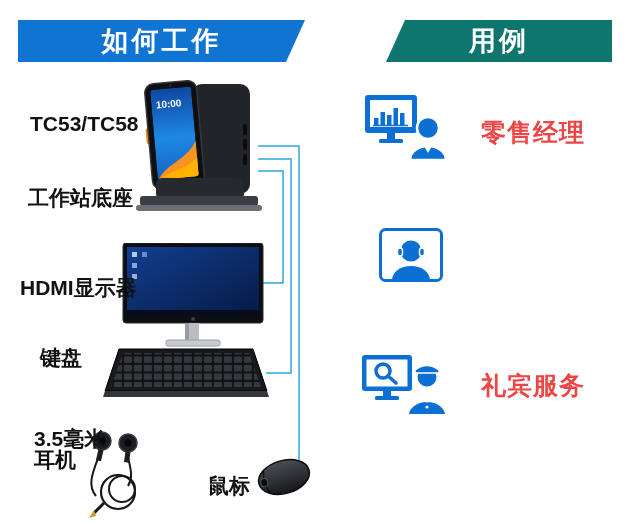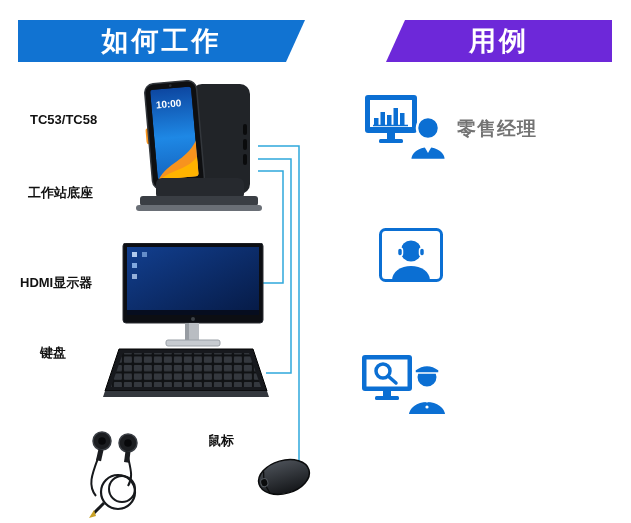--- a/index.html
+++ b/index.html
@@ -5,31 +5,31 @@
   * { margin:0; padding:0; box-sizing:border-box; }
   html,body { background:#ffffff; }
   body { font-family:"Liberation Sans","DejaVu Sans",sans-serif; }
   .stage { position:relative; width:631px; height:523px; background:#fff; overflow:hidden; }
 
   .banner { position:absolute; top:20px; height:42px; color:#fff; font-weight:bold;
             font-size:27px; letter-spacing:3px; display:flex; align-items:center;
             justify-content:center; }
   .banner-blue  { left:18px;  width:287px; background:#1173d2;
                   clip-path:polygon(0 0,100% 0,calc(100% - 19px) 100%,0 100%); }
-  .banner-black { left:386px; width:226px; background:#6d28d9;
+  .banner-black { left:386px; width:226px; background:#0f766e;
                   clip-path:polygon(19px 0,100% 0,100% 100%,0 100%); }
 
-  .label { position:absolute; font-weight:bold; font-size:13px; color:#121212; z-index:3; }
+  .label { position:absolute; font-weight:bold; font-size:21px; color:#121212; z-index:3; }
   .label.two-line { line-height:21px; }
 
   .illus { position:absolute; z-index:2; }
   #connectors { position:absolute; left:0; top:0; width:631px; height:523px; z-index:1; }
 
-  .usecase-label { position:absolute; font-weight:bold; font-size:19px;
-                   color:#737373; letter-spacing:1px; z-index:3; }
+  .usecase-label { position:absolute; font-weight:bold; font-size:25px;
+                   color:#ef4444; letter-spacing:1px; z-index:3;margin-left:24px; }
   .uc-icon { position:absolute; z-index:2; }
 </style>
 </head>
 <body>
 
 <div class="stage">
 
   <div class="banner banner-blue">
     <span>如何工作</span>
   </div>
@@ -40,21 +40,25 @@
   <svg id="connectors" viewBox="0 0 631 523" fill="none">
     <polyline points="258,146 299,146 299,461 285,461" stroke="#2fa8dc" stroke-width="1.5"></polyline>
     <polyline points="258,159 291,159 291,373 266,373" stroke="#2fa8dc" stroke-width="1.5"></polyline>
     <polyline points="258,171 283,171 283,283 262,283" stroke="#2fa8dc" stroke-width="1.5"></polyline>
   </svg>
 
   <div class="label" style="left:30px; top:112px;">TC53/TC58</div>
   <div class="label" style="left:28px; top:184px;">工作站底座</div>
   <div class="label" style="left:20px; top:274px;">HDMI显示器</div>
   <div class="label" style="left:40px; top:344px;">键盘</div>
-  <div class="label" style="left:208px; top:432px;">鼠标</div>
+  <div class="label two-line" style="left:34px; top:428px;">
+    <div>3.5毫米</div>
+    <div>耳机</div>
+  </div>
+  <div class="label" style="left:208px; top:472px;">鼠标</div>
 
   <svg class="illus" style="left:126px; top:80px;" width="142" height="137" viewBox="0 0 142 137">
     <defs>
       <linearGradient id="scr" x1="0" y1="0" x2="0" y2="1">
         <stop offset="0" stop-color="#0d47a1"></stop>
         <stop offset="0.55" stop-color="#1e88e5"></stop>
         <stop offset="1" stop-color="#1565c0"></stop>
       </linearGradient>
       <clipPath id="scrclip">
           <rect x="28.5" y="8" width="41" height="90" rx="3"></rect>
@@ -178,14 +182,15 @@
     <circle cx="22" cy="22" r="7" fill="none" stroke="#0b6fd3" stroke-width="3.5"></circle>
     <line x1="27" y1="27" x2="35" y2="34" stroke="#0b6fd3" stroke-width="3.5" stroke-linecap="round"></line>
     <rect x="22" y="42" width="8" height="5" fill="#0b6fd3"></rect>
     <rect x="14" y="47" width="24" height="4" rx="1.5" fill="#0b6fd3"></rect>
     <circle cx="66" cy="28" r="10.5" fill="#0b6fd3" stroke="#ffffff" stroke-width="2"></circle>
     <path d="M54 21 q12 -9 24 0 l0 3 l-24 0 Z" fill="#0b6fd3" stroke="#ffffff" stroke-width="1.5"></path>
     <path d="M47 66 a19 14 0 0 1 38 0 Z" fill="#0b6fd3" stroke="#ffffff" stroke-width="2"></path>
     <circle cx="66" cy="52" r="1.6" fill="#ffffff"></circle>
     <circle cx="66" cy="58" r="1.6" fill="#ffffff"></circle>
   </svg>
+  <div class="usecase-label" style="left:457px; top:369px;">礼宾服务</div>
 
 </div>
 
 </body></html>

